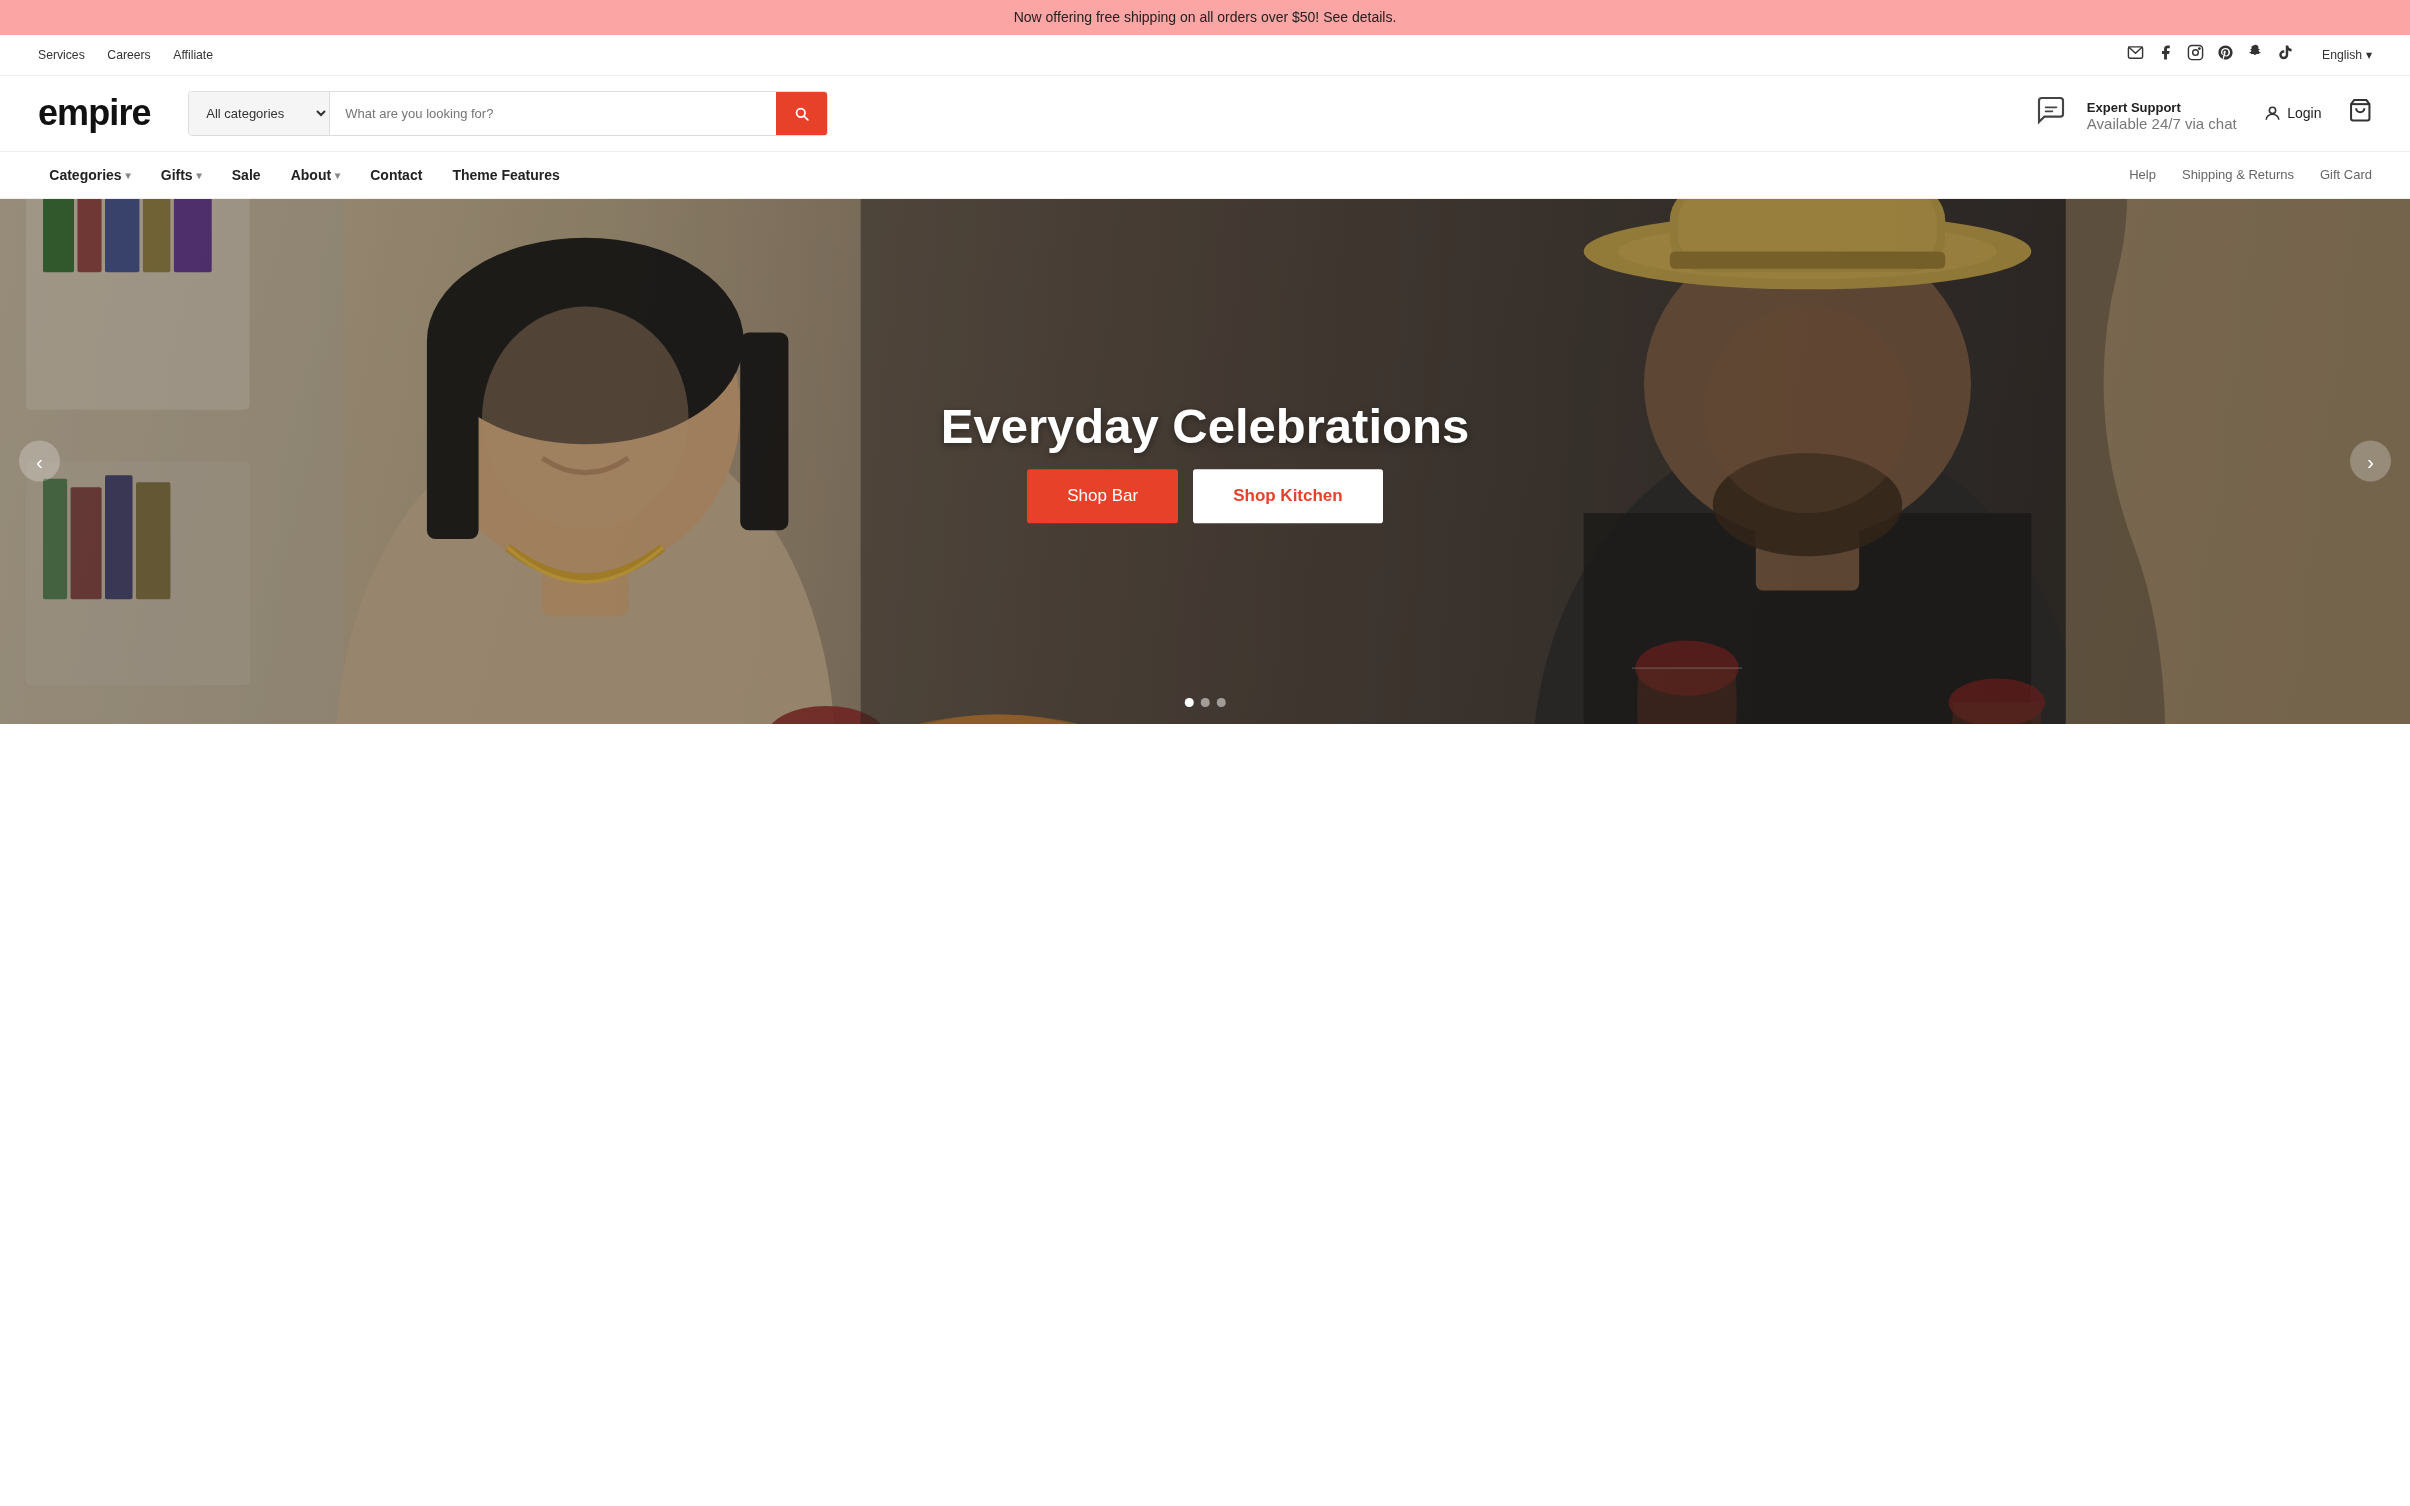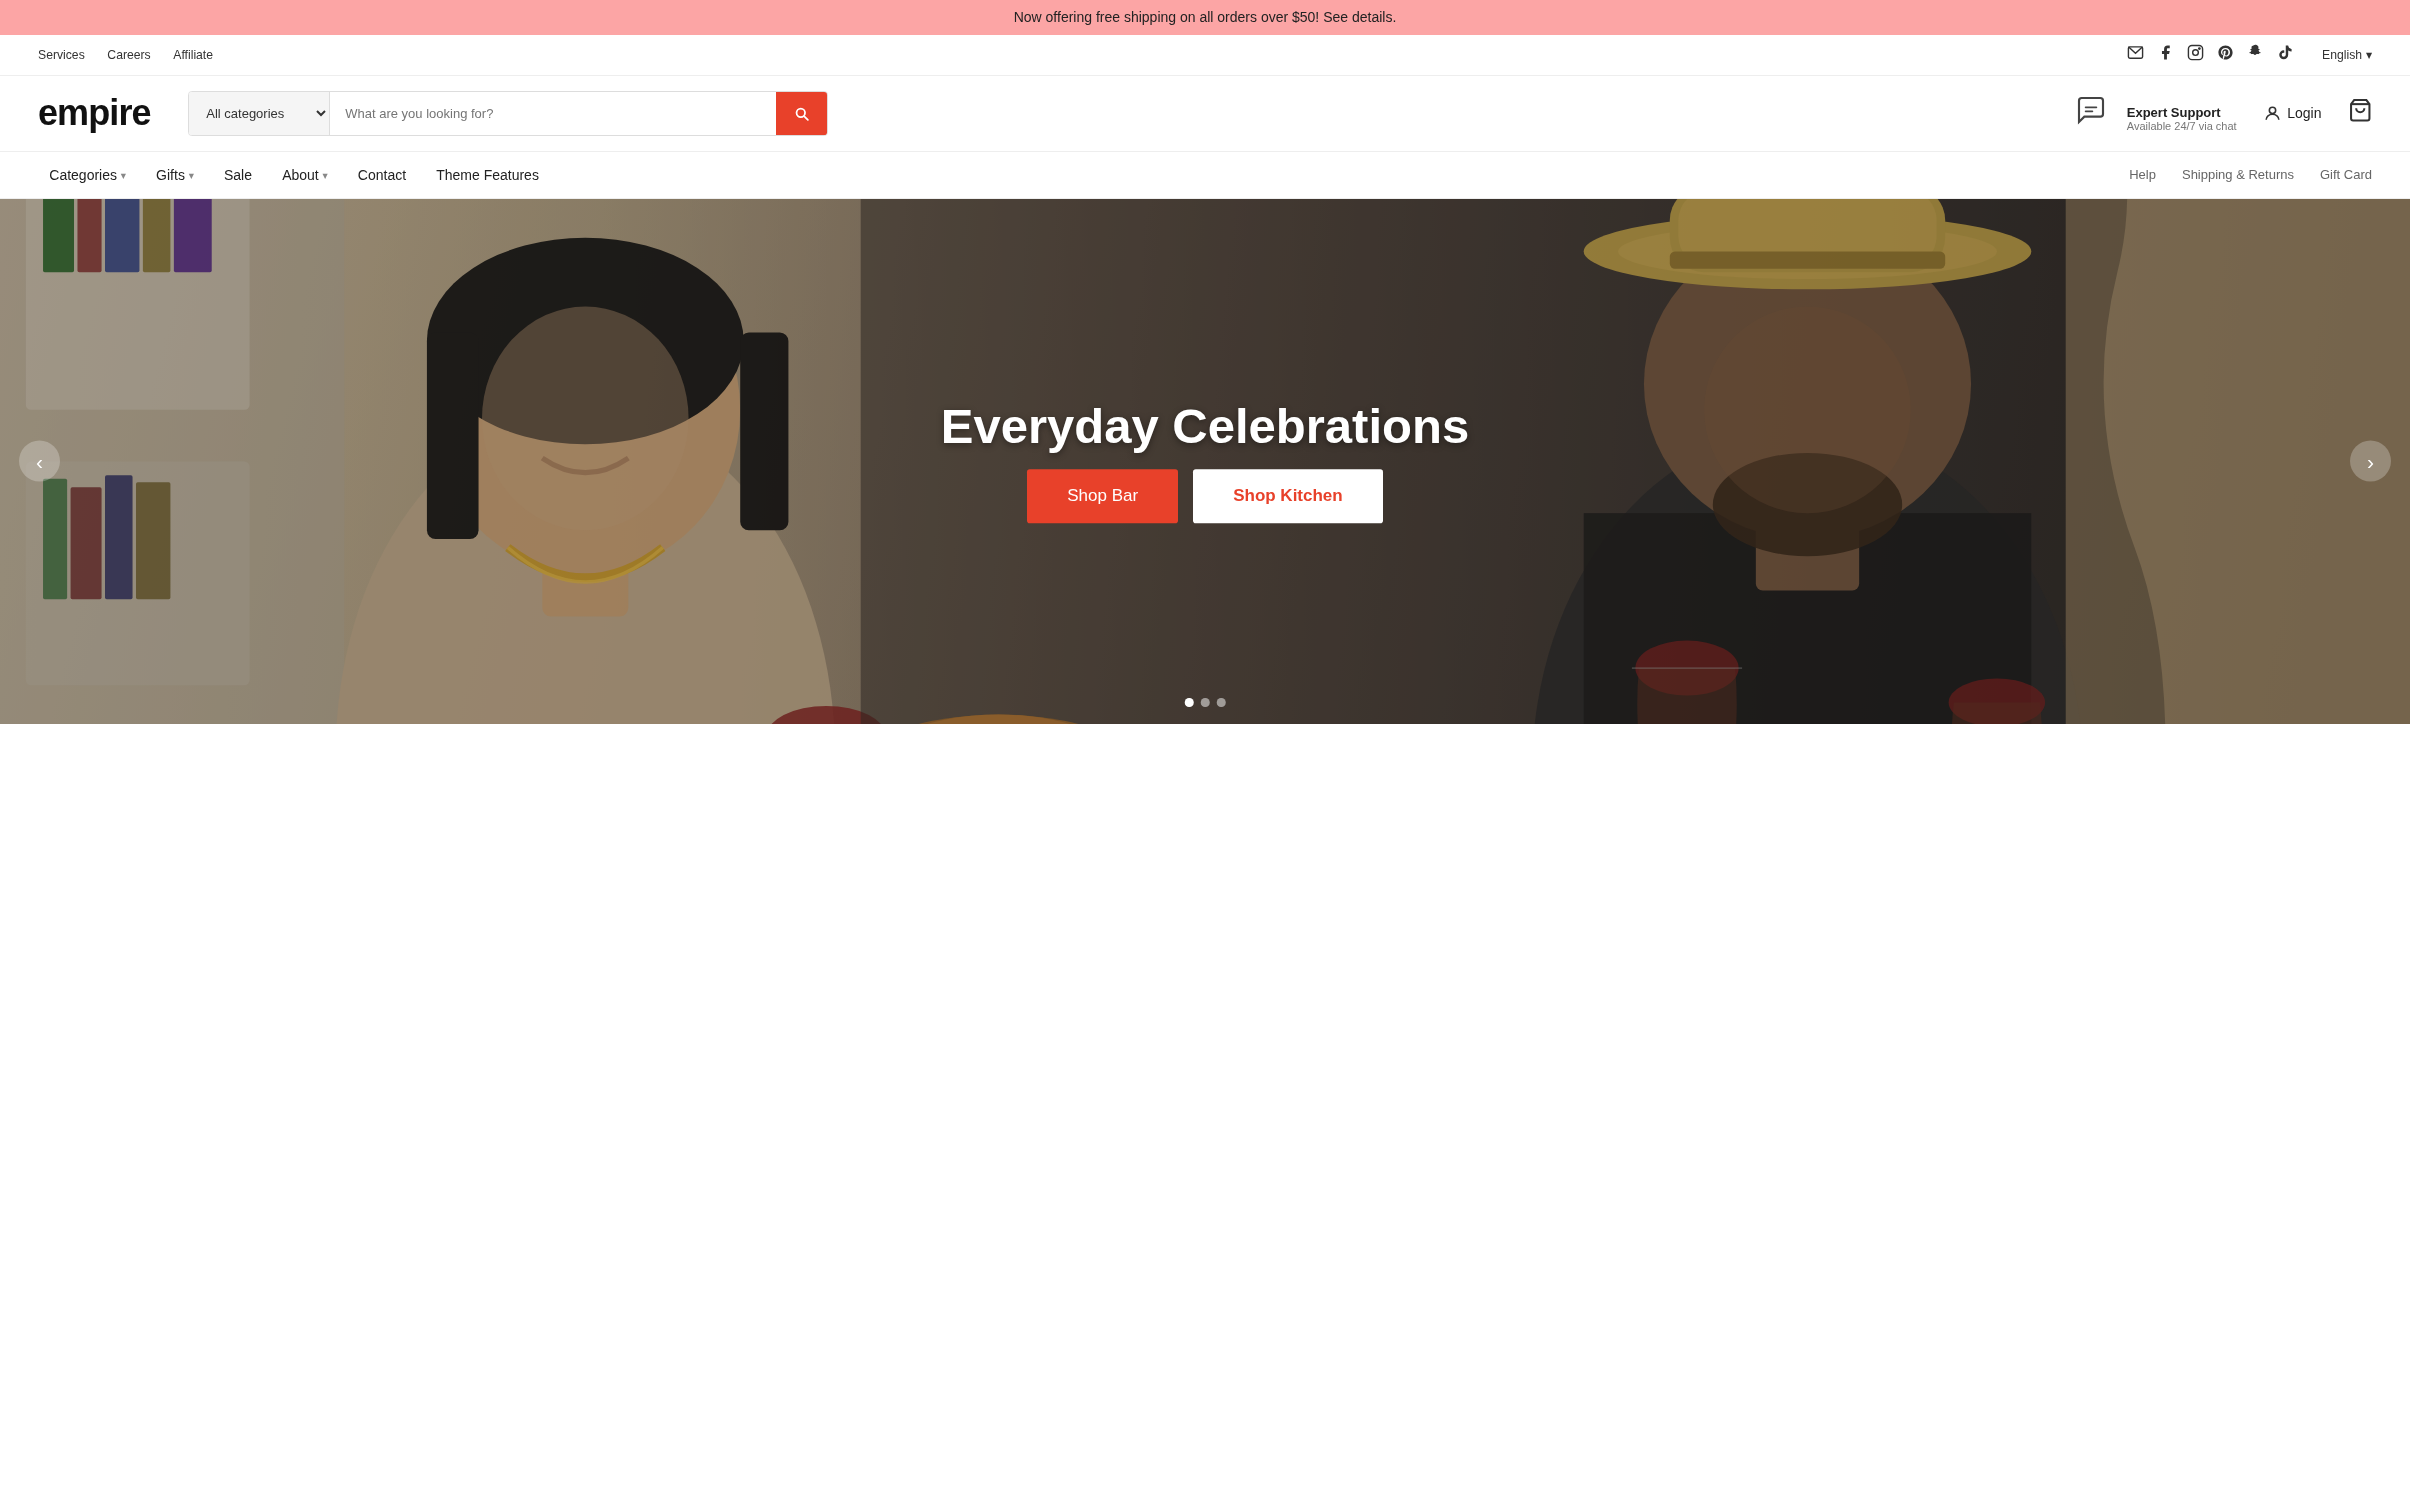--- a/index.html
+++ b/index.html
@@ -116,21 +116,21 @@
     .support-icon {
       font-size: 24.5px;
       color: #444;
     }
     .support-text .title {
       font-size: 13px;
       font-weight: 600;
       color: #222;
     }
     .support-text .subtitle {
-      font-size: 11px;
+      font-size: 15px;
       color: #777;
     }
     .login-btn {
       display: flex;
       align-items: center;
       gap: 5.6px;
       font-size: 14px;
       color: #222;
       cursor: pointer;
       font-weight: 500;
@@ -152,21 +152,21 @@
     }
     .main-nav-left { display: flex; align-items: center; gap: 7.5px; }
     .main-nav-left .nav-item {
       display: flex;
       align-items: center;
       gap: 3.8px;
       font-size: 14px;
       color: #222;
       cursor: pointer;
       padding: 13px 11.3px;
-      font-weight: 400;
+      font-weight: 700;
       text-decoration: none;
     }
     .chevron { font-size: 10.4px; color: #888; }
     .main-nav-right { display: flex; gap: 26px; }
     .main-nav-right a {
       font-size: 13px;
       color: #666;
       text-decoration: none;
     }
 

